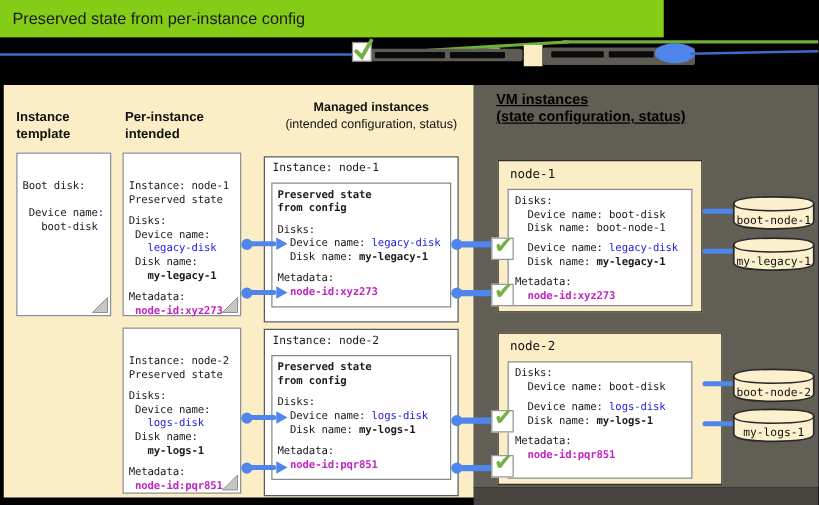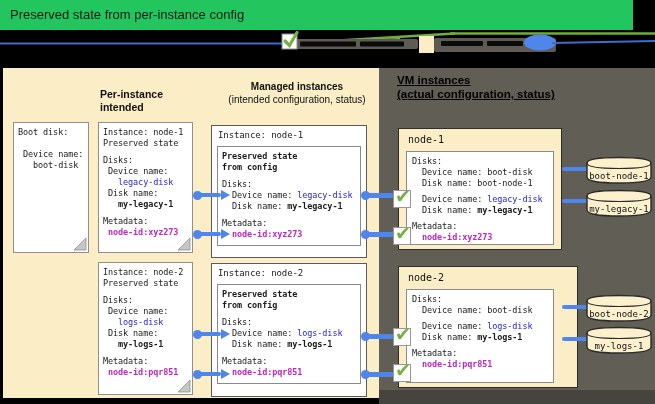--- a/index.html
+++ b/index.html
@@ -1,39 +1,39 @@
 <!DOCTYPE html>
 <html><head>
 <meta charset="utf-8">
 <style>
   html,body{margin:0;padding:0;background:#000;}
   #stage{position:relative;width:655px;height:404px;background:#000;overflow:hidden;
          font-family:"Liberation Sans",sans-serif;}
   
-  .titlebar{position:absolute;left:0;top:0;width:633px;height:30px;background:#22c55e;}
+  .titlebar{position:absolute;left:0;top:0;width:531px;height:30px;background:#84cc16;}
   .titlebar .t{position:absolute;left:10px;top:7px;font-size:13px;color:#1b1b1b;}
   
   .beige-panel{position:absolute;left:3px;top:68px;width:376px;height:330px;background:#fbedc6;}
   .dark-panel{position:absolute;left:379px;top:68px;width:276px;height:322px;background:#615e56;}
   .dark-strip{position:absolute;left:379px;top:390px;width:276px;height:14px;background:#45443f;}
   
   .colhead{position:absolute;font-size:10.5px;font-weight:bold;color:#111;line-height:13px;}
   .colhead .sub{font-weight:normal;}
   
   .card{position:absolute;background:#fff;border:1px solid #8f8f8f;box-sizing:border-box;}
   .card.dkborder{border-color:#5a5a5a;}
   .innerbox{position:absolute;background:#fff;border:1px solid #8a8a8a;box-sizing:border-box;}
   .ln{white-space:pre;font-family:"DejaVu Sans Mono",monospace;font-size:8.5px;line-height:11px;
       letter-spacing:-0.1px;color:#1a1a1a;}
   .b{font-weight:bold;}
   .blue{color:#2222dd;font-weight:normal;}
   .mag{color:#bf26bf;font-weight:bold;}
   .gap{margin-top:6px;}
   .gap5{margin-top:5px;}
-  .pad{padding:4px 4px;}
+  .pad{padding:21px 4px;}
   
   .nodecard{position:absolute;background:#fbedc6;border:1px solid #2e2d29;box-sizing:border-box;}
   .nodetitle{position:absolute;left:9px;top:5px;font-family:"DejaVu Sans Mono",monospace;
              font-size:10px;color:#111;}
   
   .dot{position:absolute;width:9px;height:9px;border-radius:50%;background:#4f86ec;}
   .hline{position:absolute;height:4px;background:#4f86ec;border-radius:2px;}
   .stub{position:absolute;height:5px;background:#4f86ec;border-radius:2px;}
   .ahead{position:absolute;width:0;height:0;border-top:5px solid transparent;
          border-bottom:5px solid transparent;border-left:9px solid #4f86ec;}
@@ -72,20 +72,21 @@
     <rect x="441" y="11" width="42" height="5" rx="1" fill="#0a0a0a"></rect>
     <rect x="487" y="11" width="36" height="5" rx="1" fill="#0a0a0a"></rect>
     <ellipse cx="540" cy="12.5" rx="16" ry="8" fill="#4f86ec"></ellipse>
     <line x1="552" y1="13" x2="655" y2="11" stroke="#3d6cc9" stroke-width="2"></line>
   </svg>
 
   <div class="beige-panel"></div>
   <div class="dark-panel"></div>
   <div class="dark-strip"></div>
 
+  <div class="colhead" style="left:13px;top:88px;width:80px;">Instance template</div>
   <div class="colhead" style="left:100px;top:88px;width:86px;">Per-instance intended</div>
   <div class="colhead" style="left:218px;top:81px;width:158px;font-size:10px;line-height:12.5px;text-align:center;">
     <div>Managed instances</div>
     <div class="sub">(intended configuration, status)</div>
   </div>
 
   <div class="card pad" style="left:13px;top:122px;width:76px;height:131px;">
     <div class="ln">Boot disk:</div>
     <div class="ln" style="margin-top:11px;"> Device name:</div>
     <div class="ln">   boot-disk</div>
@@ -145,21 +146,21 @@
       <div class="ln gap">Disks:</div>
       <div class="ln"><span>  Device name: </span><span class="blue">logs-disk</span></div>
       <div class="ln"><span>  Disk name: </span><span class="b">my-logs-1</span></div>
       <div class="ln gap">Metadata:</div>
       <div class="ln mag">  node-id:pqr851</div>
     </div>
   </div>
 
   <div class="vmheading">
     <div>VM instances</div>
-    <div>(actual configuration, status)</div>
+    <div>(state configuration, status)</div>
   </div>
 
   <div class="nodecard" style="left:398px;top:128px;width:164px;height:122px;">
     <div class="nodetitle">node-1</div>
     <div class="innerbox" style="left:7px;top:22px;width:148px;height:94px;padding:4px 5px;">
       <div class="ln">Disks:</div>
       <div class="ln">  Device name: boot-disk</div>
       <div class="ln">  Disk name: boot-node-1</div>
       <div class="ln gap5"><span>  Device name: </span><span class="blue">legacy-disk</span></div>
       <div class="ln"><span>  Disk name: </span><span class="b">my-legacy-1</span></div>

